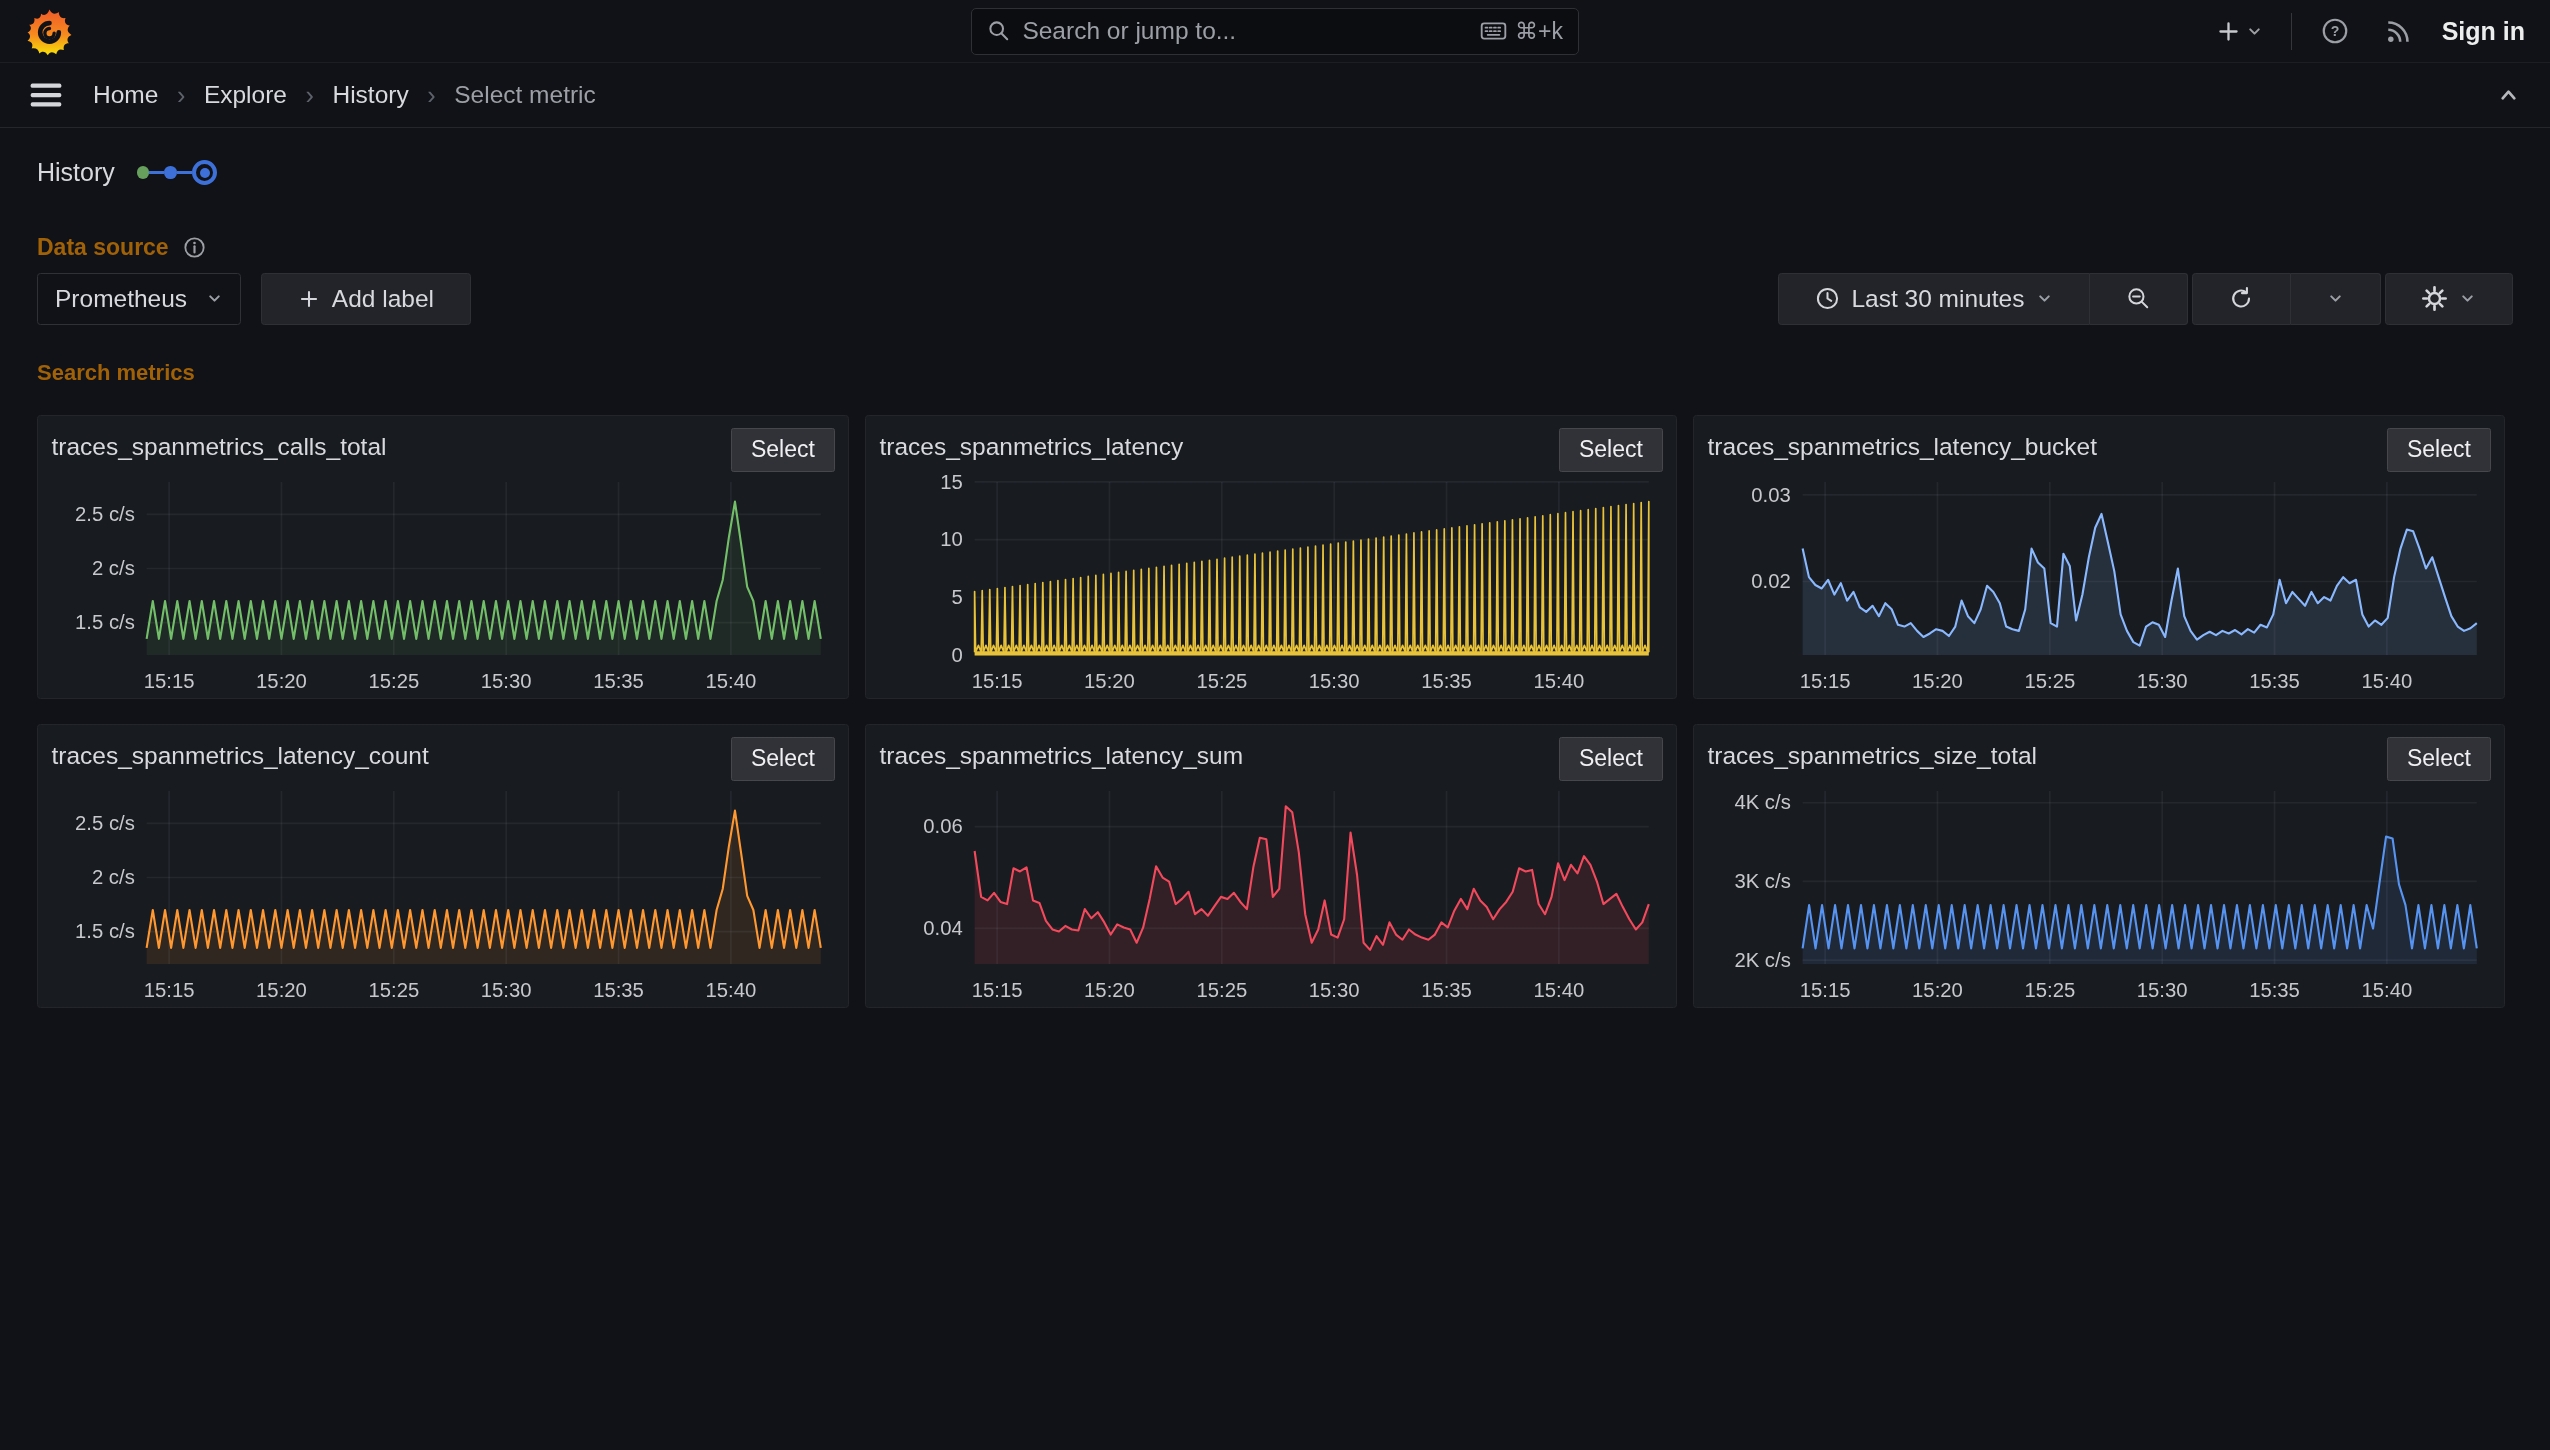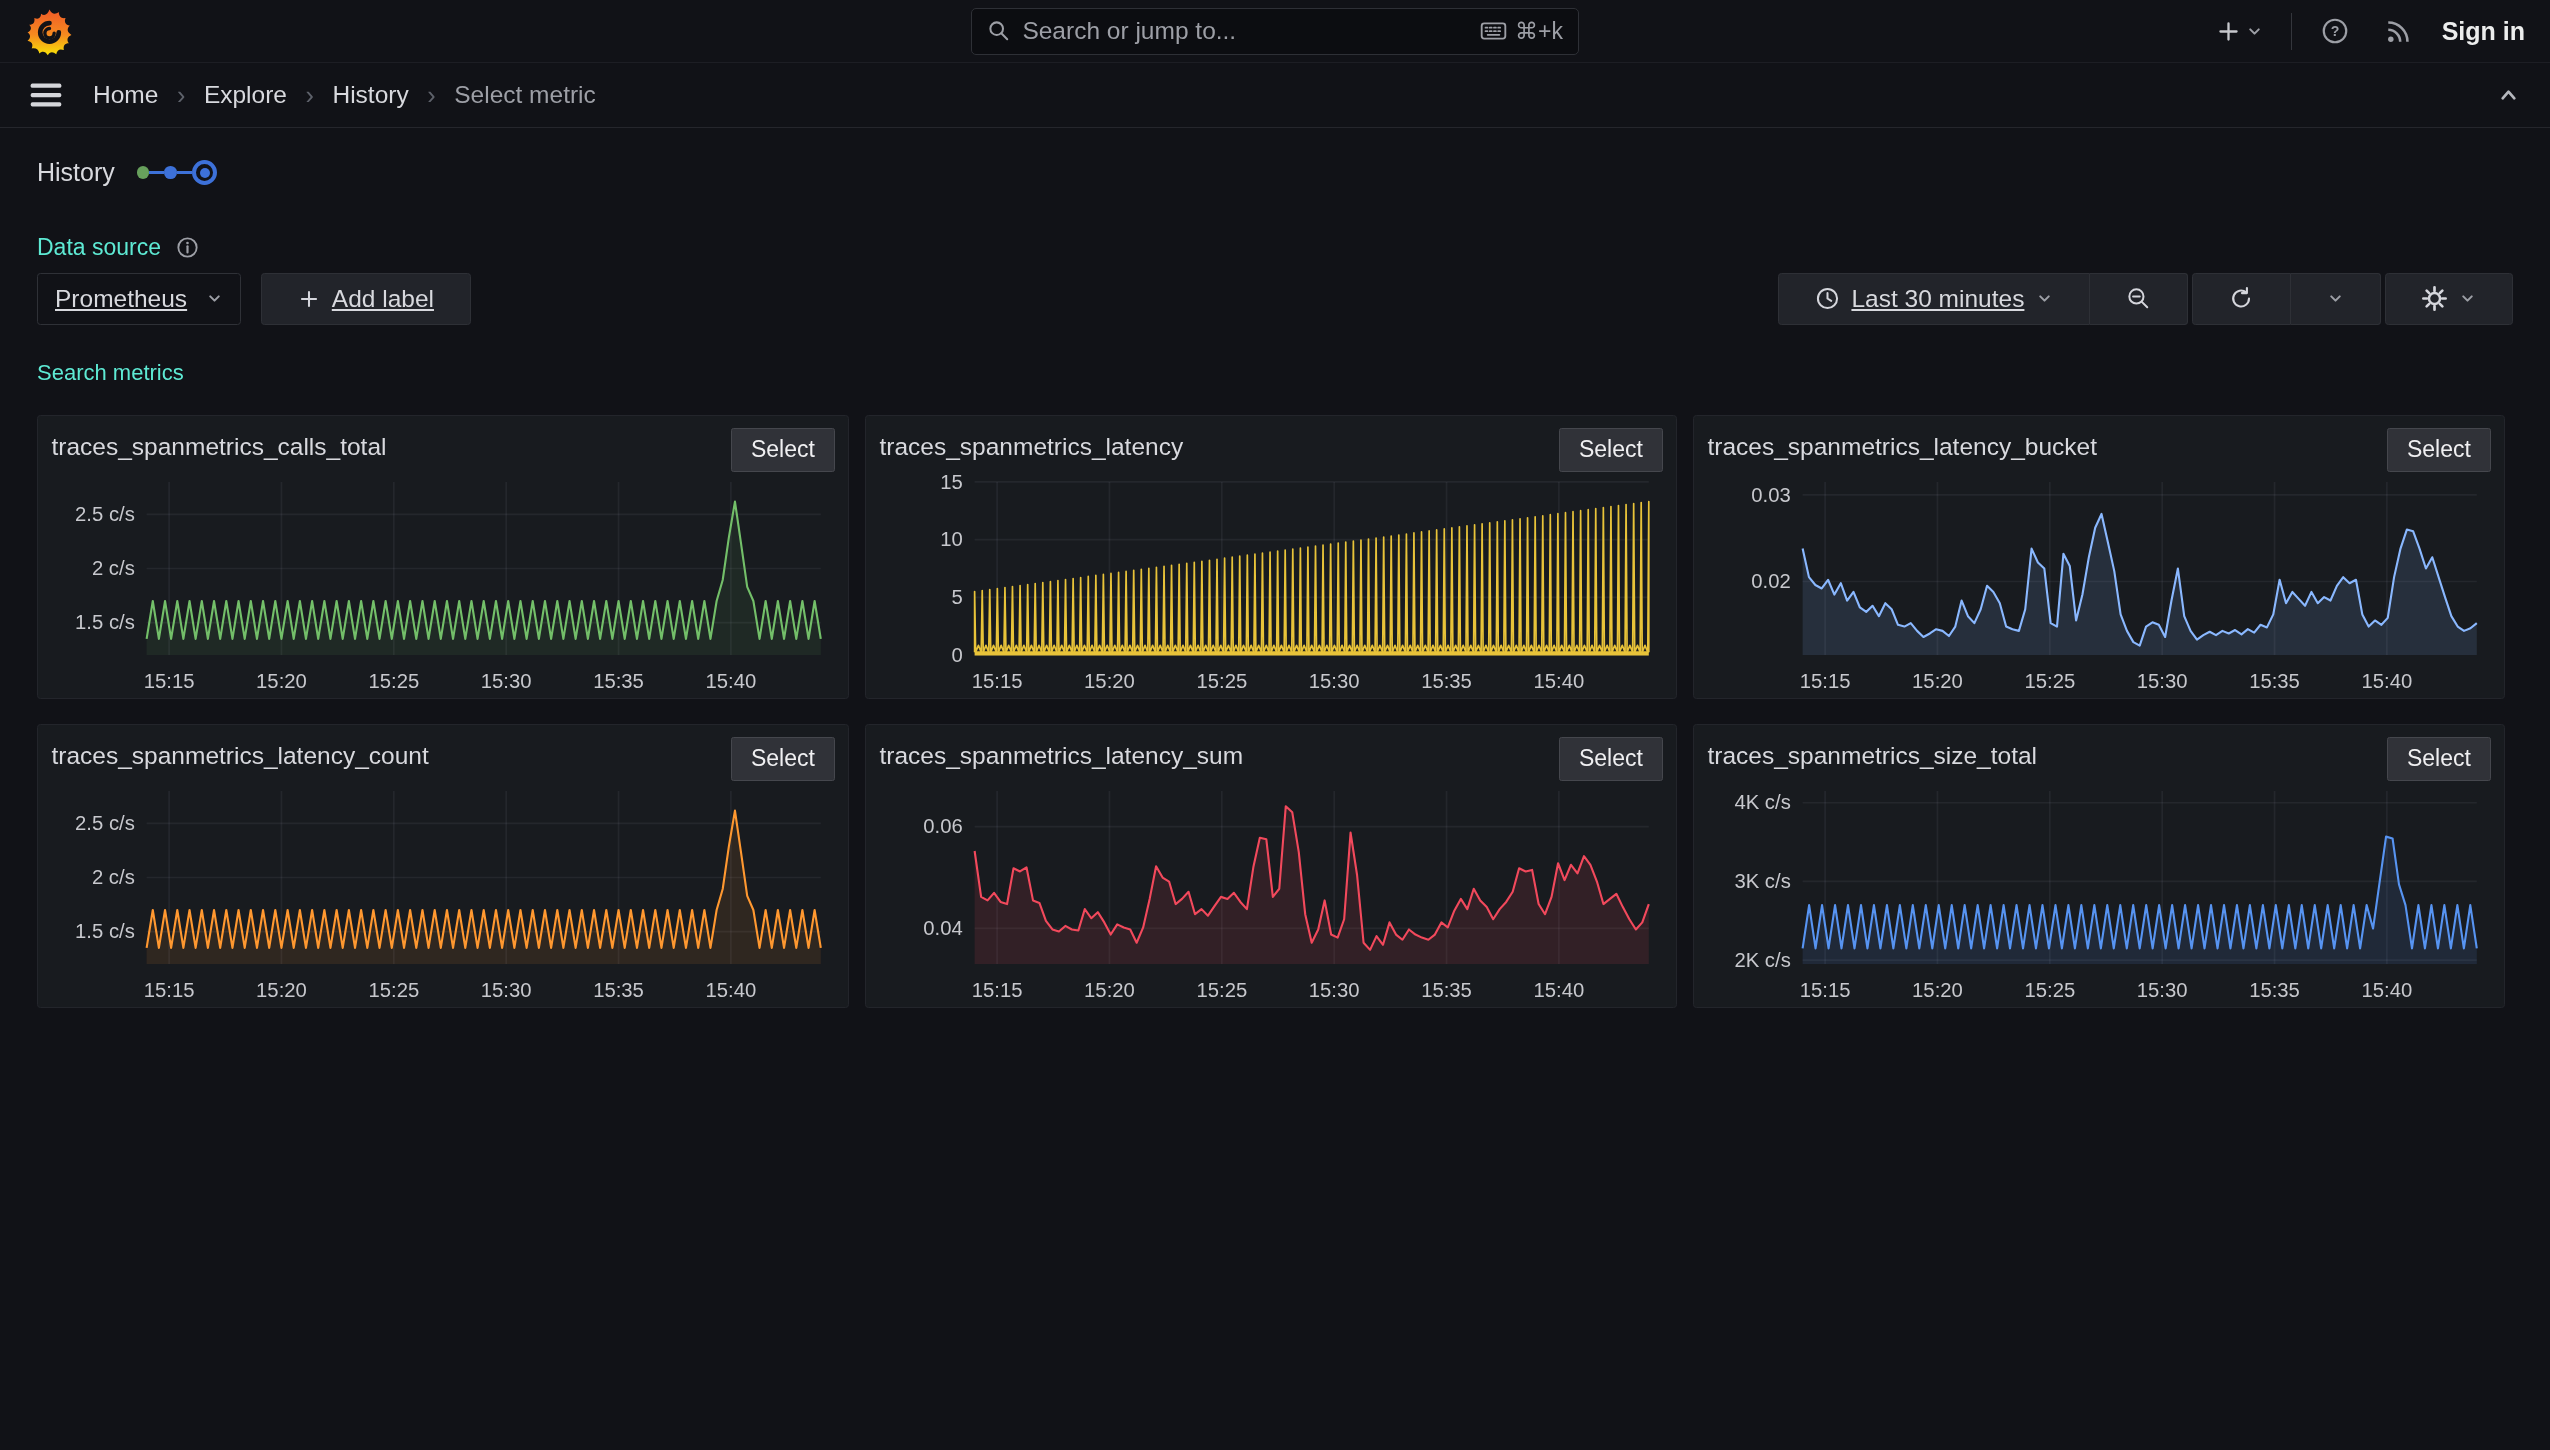--- a/index.html
+++ b/index.html
@@ -33,22 +33,22 @@
   .hist-viz { display:flex; align-items:center; cursor:pointer; }
   .dot { border-radius:50%; }
   .dot-green { width:12.7px; height:12.7px; background:#67a05c; }
   .hist-line { width:15px; height:3.4px; background:#3d71d9; }
   .dot-blue { width:12.7px; height:12.7px; background:#3d71d9; }
   .ring { width:25px; height:25px; border:4.2px solid #3d71d9; border-radius:50%;
           display:flex; align-items:center; justify-content:center; }
   .ring-core { width:10px; height:10px; background:#3d71d9; border-radius:50%; }
 
   .ds-label-row { margin:47px 37px 0; display:flex; align-items:center; gap:13.5px; height:27px; }
-  .field-label { font-size:23px; font-weight:400; color:#5eead4; }
-  .controls-row { margin:11.8px 37px 0; display:flex; align-items:flex-end; height:52px;text-decoration:underline; }
+  .field-label { font-size:23px; font-weight:700; color:#a16207; }
+  .controls-row { margin:11.8px 37px 0; display:flex; align-items:flex-end; height:52px; }
   .left-controls { display:flex; gap:20px; }
   .select-ctrl { height:52px; min-width:204px; border:0.8px solid #2f3137; border-radius:3.4px;
                  display:flex; align-items:center; gap:15px; padding:0 17px; background:#111217;
                  font-size:24.5px; color:#d8d9de; cursor:pointer; }
   .btn { height:52px; border:0.8px solid #2e3036; background:#22242a; color:#d8d9de;
          border-radius:3.4px; display:flex; align-items:center; gap:11.8px; padding:0 36px;
          font-size:24.5px; cursor:pointer; }
   .right-controls { margin-left:auto; display:flex; align-items:center; gap:4px; }
   .btn-group { display:flex; }
   .btn-group .btn { border-radius:0; }

